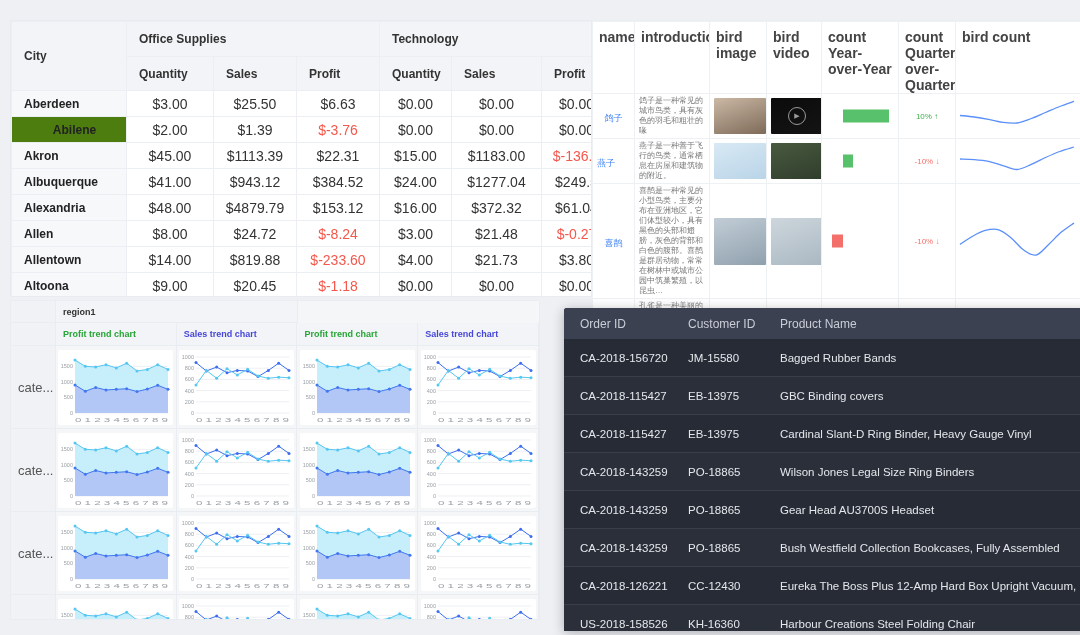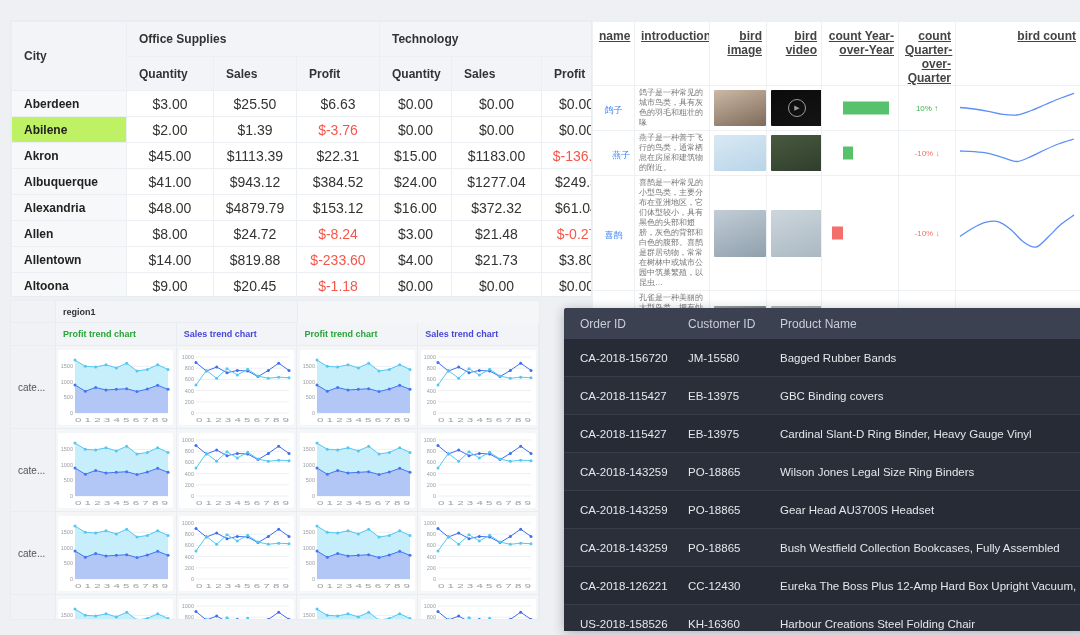--- a/index.html
+++ b/index.html
@@ -7,47 +7,47 @@
   .stage{position:absolute;inset:0;}
   section{position:absolute;background:#fff;box-sizing:border-box;}
   
   #pivot{left:10px;top:20px;width:582px;height:277px;overflow:hidden;border:1px solid #e8ebf0;}
   #pivot table{border-collapse:collapse;table-layout:fixed;width:600px;}
   #pivot th,#pivot td{border:1px solid #ebeef2;box-sizing:border-box;overflow:hidden;white-space:nowrap;}
   #pivot thead th{background:#f2f4f7;font-weight:600;font-size:12px;color:#333;text-align:left;padding:0 0 0 12px;}
   #pivot .h1{height:35px;} #pivot .h2{height:34px;}
   #pivot td{height:26px;font-size:14px;color:#333;text-align:center;background:#fff;}
   #pivot td.city{background:#f6f8fa;text-align:left;padding-left:12px;font-size:12px;font-weight:600;color:#222;}
-  #pivot td.city.hl{background:#bef264;}
+  #pivot td.city.hl{background:#4d7c0f;text-align:center;}
   #pivot td.neg{color:#f4574b;}
   
   #bird{left:592px;top:20px;width:488px;height:291px;overflow:hidden;border-top:1px solid #eceff2;}
   #bird table{border-collapse:collapse;table-layout:fixed;width:488px;}
   #bird th,#bird td{border:1px solid #eef1f4;box-sizing:border-box;overflow:hidden;}
-  #bird thead th{height:38px;font-size:12px;color:#444;text-align:right;vertical-align:top;padding:7px 4px 0 6px;background:#fff;font-weight:700;text-decoration:underline;}
+  #bird thead th{height:38px;font-size:14px;color:#444;text-align:left;vertical-align:top;padding:7px 4px 0 6px;background:#fff;font-weight:700;}
   #bird td{padding:2px 4px;vertical-align:middle;}
   #bird .bname{color:#3b82f6;font-size:9px;}
   #bird .intro{font-size:8px;color:#777;line-height:1.25;text-align:left;}
   .thumb{width:52px;margin:0 auto;border-radius:1px;}
   .vwrap{position:relative;}
   .playbtn{position:absolute;left:50%;top:50%;transform:translate(-50%,-50%);width:16px;height:16px;border:1.5px solid #9a9a9a;border-radius:50%;color:#9a9a9a;font-size:7px;display:flex;align-items:center;justify-content:center;}
   .yoycell{position:relative;height:100%;}
   .dash{position:absolute;top:0;bottom:0;left:28%;border-left:1px dashed #b9bec6;}
   .bar{position:absolute;top:50%;transform:translateY(-50%);}
   .qoq{font-size:8px;text-align:center;white-space:nowrap;}
   .qoq.up{color:#3fae4d;} .qoq.down{color:#f3706a;text-align:center;}
   
   #charts{left:10px;top:300px;width:530px;height:320px;overflow:hidden;background:#f4f6f8;border:1px solid #e9ecf1;}
   .cg-row{display:flex;}
   .cg-cell{box-sizing:border-box;border-right:1px solid #e9ecf1;border-bottom:1px solid #e9ecf1;}
   .cg-corner{width:45px;background:#f0f2f5;}
   .cg-region{width:242px;background:#f2f4f7;font-size:9px;font-weight:700;color:#333;padding:6px 0 0 7px;height:22px;}
   .cg-type{width:121px;background:#f2f4f7;font-size:9px;font-weight:700;padding:6px 0 0 7px;height:23px;}
   .cg-type.profit{color:#27a536;} .cg-type.sales{color:#4646d8;}
-  .cg-label{width:45px;background:#f0f2f5;display:flex;align-items:center;padding-left:7px;font-size:10px;color:#555;}
+  .cg-label{width:45px;background:#f0f2f5;display:flex;align-items:center;padding-left:7px;font-size:13px;color:#555;}
   .cg-chart{width:121px;height:83px;background:#f4f6f8;display:flex;align-items:center;justify-content:center;}
   .panel{width:115px;height:75px;background:#fff;border-radius:2px;}
   
   #orders{left:564px;top:308px;width:525px;height:323px;overflow:hidden;background:#272c36;border-radius:3px 3px 0 0;box-shadow:0 2px 12px rgba(20,24,32,.30);z-index:5;}
   #orders table{border-collapse:collapse;table-layout:fixed;width:525px;}
   #orders th{height:29px;background:#3b4150;color:#c9ced8;font-size:12px;font-weight:400;text-align:left;padding-left:16px;}
   #orders td{height:35px;color:#e4e7eb;font-size:11.5px;text-align:left;padding-left:16px;border-bottom:1px solid #383e4a;white-space:nowrap;overflow:hidden;}
   #orders tr.r0 td{background:#262b35;} #orders tr.r1 td{background:#2a2f3a;}
   svg text{font-family:"Liberation Sans",sans-serif;}
 </style>
@@ -210,21 +210,21 @@
               </div>
             </td>
             <td>
               <div class="qoq up">10% ↑</div>
             </td>
             <td style="padding:0 2px"><svg width="118" height="36" viewBox="0 0 118 36">
                 <path d="M2,19.5 C4.375,19.75 11.5,20.35 16.25,21 C21,21.65 25.75,22.5 30.5,23.400000000000002 C35.25,24.300000000000004 40,25.800000000000004 44.75,26.400000000000002 C49.5,27 54.25,27.65 59,27 C63.75,26.35 68.5,24.25 73.25,22.5 C78,20.75 82.75,18.5 87.5,16.5 C92.25,14.5 97,12.35 101.75,10.5 C106.5,8.65 113.625,6.25 116,5.4" fill="none" stroke="#5b8ff9" stroke-width="1.3"></path>
               </svg></td>
           </tr>
           <tr style="height:44px">
-            <td style="text-align:right"><span class="bname">燕子</span></td>
+            <td style="text-align:left"><span class="bname">燕子</span></td>
             <td class="intro">燕子是一种善于飞行的鸟类，通常栖息在房屋和建筑物的附近。</td>
             <td>
               <div style="height:36px;background:linear-gradient(160deg,#d8e9f4,#b9d4e8)" class="thumb"></div>
             </td>
             <td>
               <div style="height:36px;background:linear-gradient(160deg,#4a5a3f,#2f3d2c)" class="thumb vwrap"></div>
             </td>
             <td style="padding:0">
               <div class="yoycell">
                 <div class="dash"></div>

